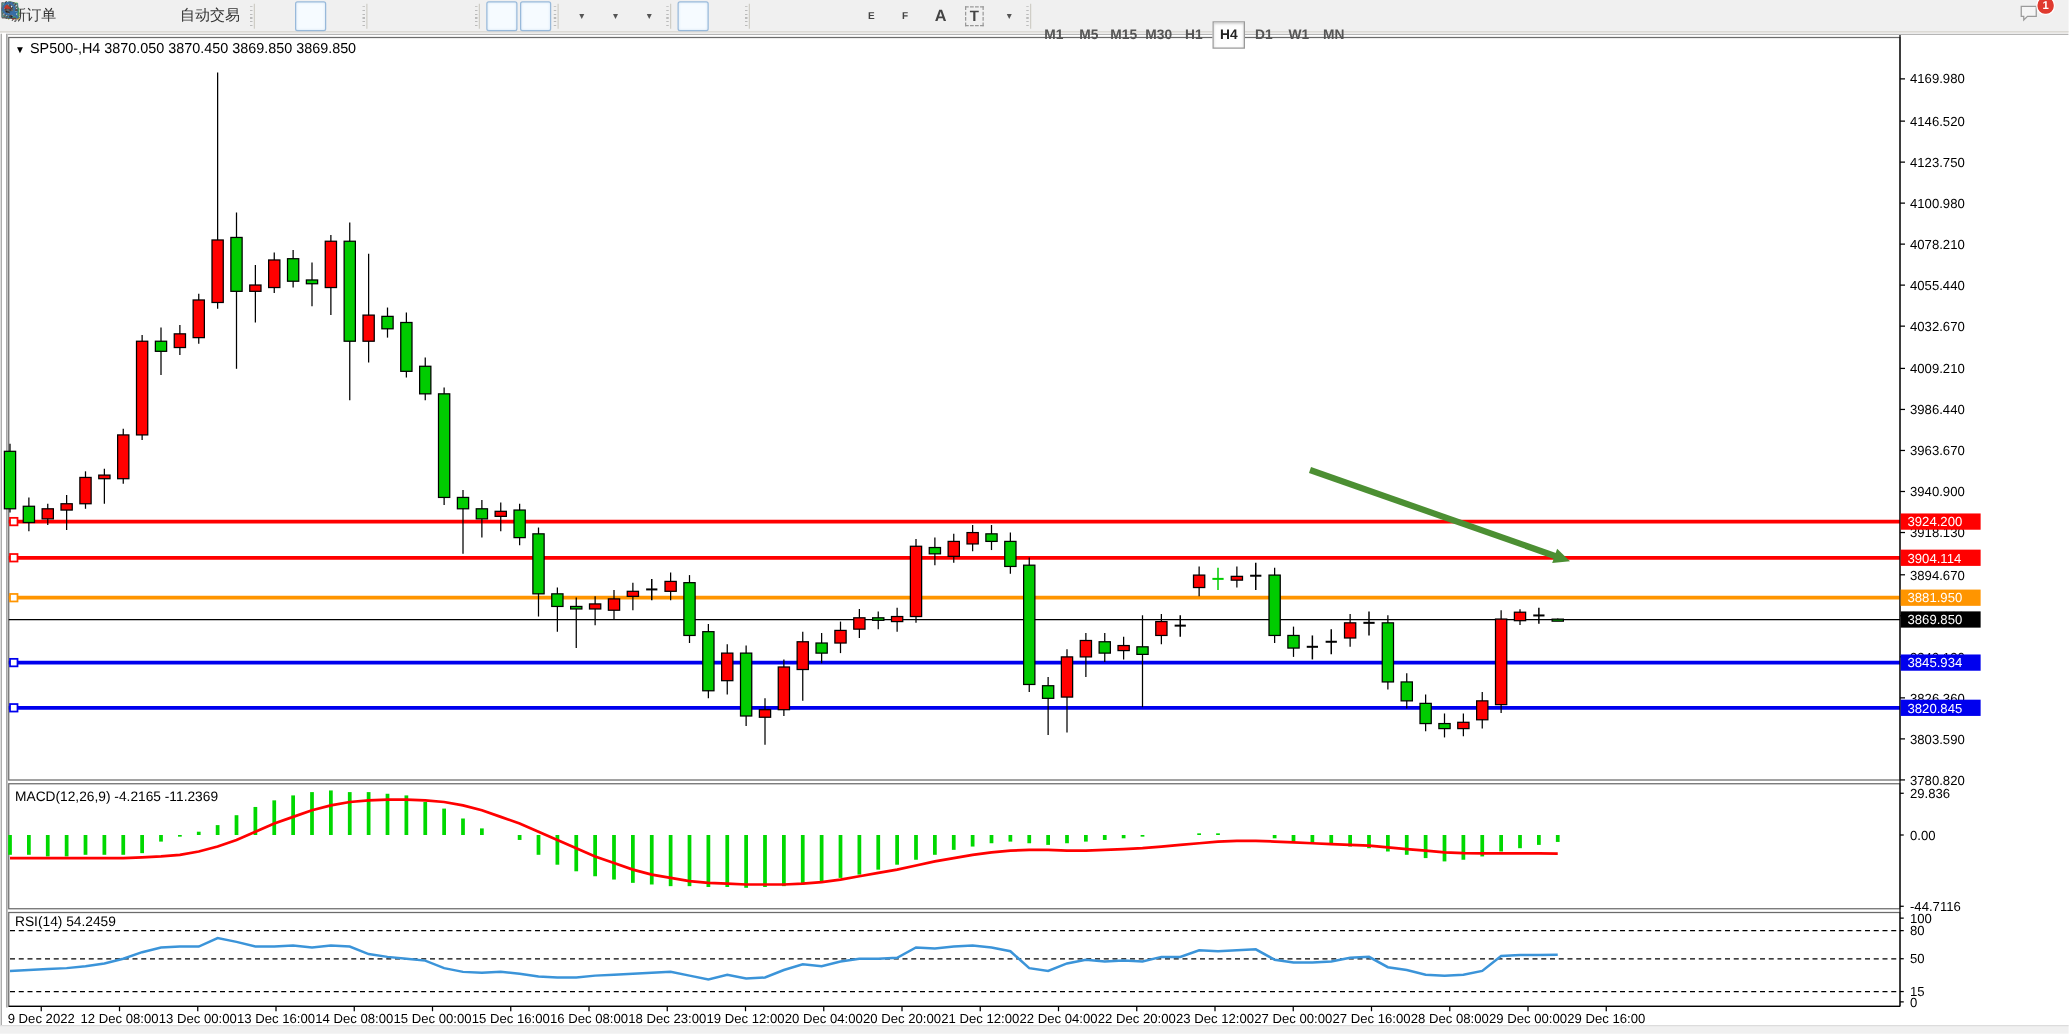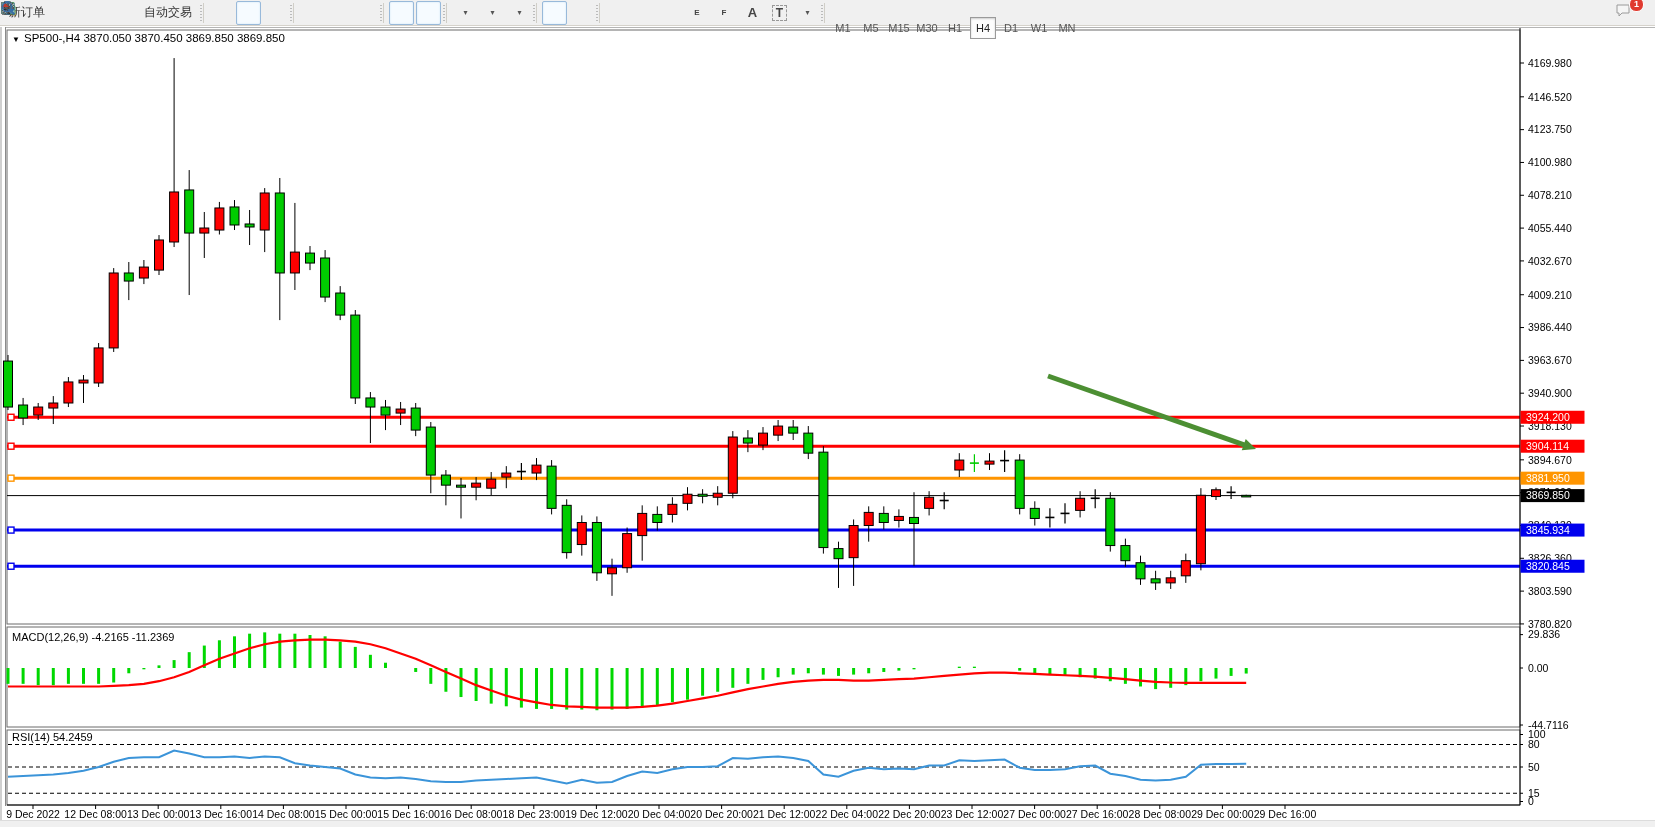--- a/index.html
+++ b/index.html
@@ -9,21 +9,21 @@
   #toolbar{position:absolute;left:0;top:0;width:1655px;height:26px;background:#f0f0f0;
     border-bottom:1px solid #d5d2cb;display:flex;align-items:center;padding:0 2px;box-sizing:border-box;z-index:5;}
   .tb-btn{height:22px;min-width:23px;display:inline-flex;align-items:center;justify-content:center;
     border:1px solid transparent;border-radius:2px;margin:0 1px;font-size:12px;color:#333;background:transparent;cursor:default;}
   .tb-btn.txt{padding:0 5px;gap:4px;}
   .tb-btn.pressed{background:#f6fbff;border-color:#98b9da;box-shadow:inset 0 0 2px #cfe2f3;}
   .tb-sep{width:1px;height:20px;background:#d0cec7;margin:0 4px;position:relative;}
   .tb-sep::before{content:"";position:absolute;left:-3px;top:2px;width:2px;height:16px;
     background:repeating-linear-gradient(#bbb 0 1px,transparent 1px 3px);}
   .tf-btn{height:20px;min-width:24px;display:inline-flex;align-items:center;justify-content:center;
-    font-size:11px;color:#555;border:1px solid transparent;margin:0 1px;}
+    font-size:11px;color:#555;border:1px solid transparent;margin:0 1px;font-weight:bold;}
   .tf-btn.active{background:#fdfdfd;border-color:#9a9a9a;box-shadow:inset 0 1px 2px #ccc;color:#222;margin-top:31px;}
   .ddc{font-size:8px;color:#555;margin-left:2px;}
   .glyph{font-size:12px;font-weight:bold;color:#444;}
   #tb-right{margin-left:auto;display:flex;align-items:center;margin-right:6px;}
   .badge{position:absolute;right:-6px;top:-5px;background:#e03a2f;color:#fff;font-size:9px;font-weight:bold;
     border-radius:7px;min-width:13px;height:13px;display:flex;align-items:center;justify-content:center;border:1px solid #fff;}
   
   #chartwrap{position:absolute;left:0;top:26px;width:1655px;height:801px;background:#fff;}
   svg{position:absolute;left:0;top:0;}
   #bottomstrip{position:absolute;left:0;top:820px;width:1655px;height:7px;background:#f0f0f0;border-top:1px solid #dcdcdc;}

